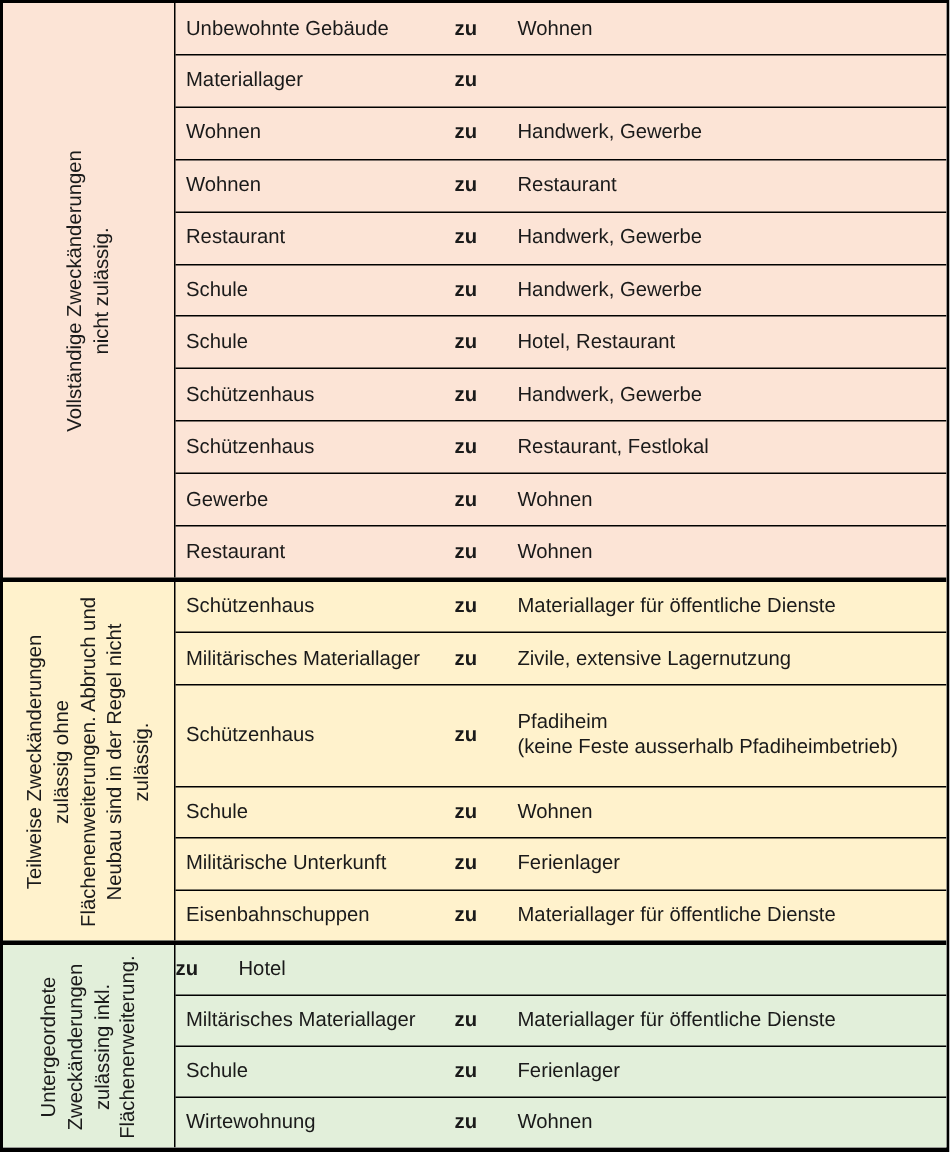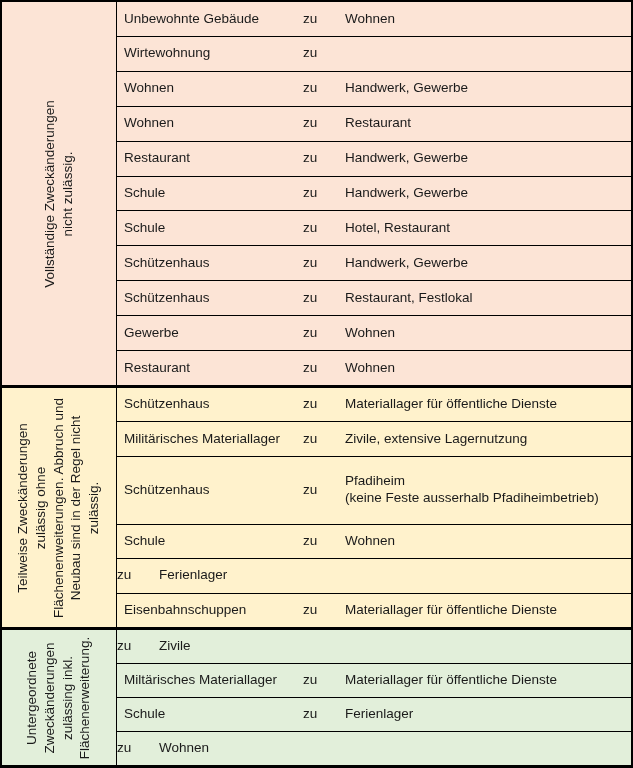--- a/index.html
+++ b/index.html
@@ -42,41 +42,41 @@
   .row{
     flex:1;display:flex;align-items:center;
     border-bottom:1px solid #000;
     min-height:0;
   }
   .row:last-child{border-bottom:none;}
   .row.tall{flex:2;}
 
   .cell{font-size:13.5px;line-height:1.25;}
   .cell.from{width:186px;flex:0 0 186px;padding-left:7px;}
-  .cell.zu{width:42px;flex:0 0 42px;}
+  .cell.zu{width:42px;flex:0 0 42px;font-weight:bold;}
   .cell.to{flex:1;white-space:pre-line;padding-right:4px;}
 </style>
 </head>
 <body>
 
 <div class="zoning-table">
 
   <div class="section s1">
     <div class="label-cell">
       <div class="vlabel">Vollständige Zweckänderungen
 nicht zulässig.</div>
     </div>
     <div class="rows">
       <div class="row">
         <div class="cell from">Unbewohnte Gebäude</div>
         <div class="cell zu">zu</div>
         <div class="cell to">Wohnen</div>
       </div>
       <div class="row">
-        <div class="cell from">Wirtewohnung</div>
+        <div class="cell from">Materiallager</div>
         <div class="cell zu">zu</div>
       </div>
       <div class="row">
         <div class="cell from">Wohnen</div>
         <div class="cell zu">zu</div>
         <div class="cell to">Handwerk, Gewerbe</div>
       </div>
       <div class="row">
         <div class="cell from">Wohnen</div>
         <div class="cell zu">zu</div>
@@ -144,20 +144,21 @@
         <div class="cell zu">zu</div>
         <div class="cell to">Pfadiheim
 (keine Feste ausserhalb Pfadiheimbetrieb)</div>
       </div>
       <div class="row">
         <div class="cell from">Schule</div>
         <div class="cell zu">zu</div>
         <div class="cell to">Wohnen</div>
       </div>
       <div class="row">
+        <div class="cell from">Militärische Unterkunft</div>
         <div class="cell zu">zu</div>
         <div class="cell to">Ferienlager</div>
       </div>
       <div class="row">
         <div class="cell from">Eisenbahnschuppen</div>
         <div class="cell zu">zu</div>
         <div class="cell to">Materiallager für öffentliche Dienste</div>
       </div>
     </div>
   </div>
@@ -165,32 +166,33 @@
   <div class="section s3">
     <div class="label-cell">
       <div class="vlabel">Untergeordnete
 Zweckänderungen
 zulässing inkl.
 Flächenerweiterung.</div>
     </div>
     <div class="rows">
       <div class="row">
         <div class="cell zu">zu</div>
-        <div class="cell to">Zivile</div>
+        <div class="cell to">Hotel</div>
       </div>
       <div class="row">
         <div class="cell from">Miltärisches Materiallager</div>
         <div class="cell zu">zu</div>
         <div class="cell to">Materiallager für öffentliche Dienste</div>
       </div>
       <div class="row">
         <div class="cell from">Schule</div>
         <div class="cell zu">zu</div>
         <div class="cell to">Ferienlager</div>
       </div>
       <div class="row">
+        <div class="cell from">Wirtewohnung</div>
         <div class="cell zu">zu</div>
         <div class="cell to">Wohnen</div>
       </div>
     </div>
   </div>
 
 </div>
 
 </body></html>

